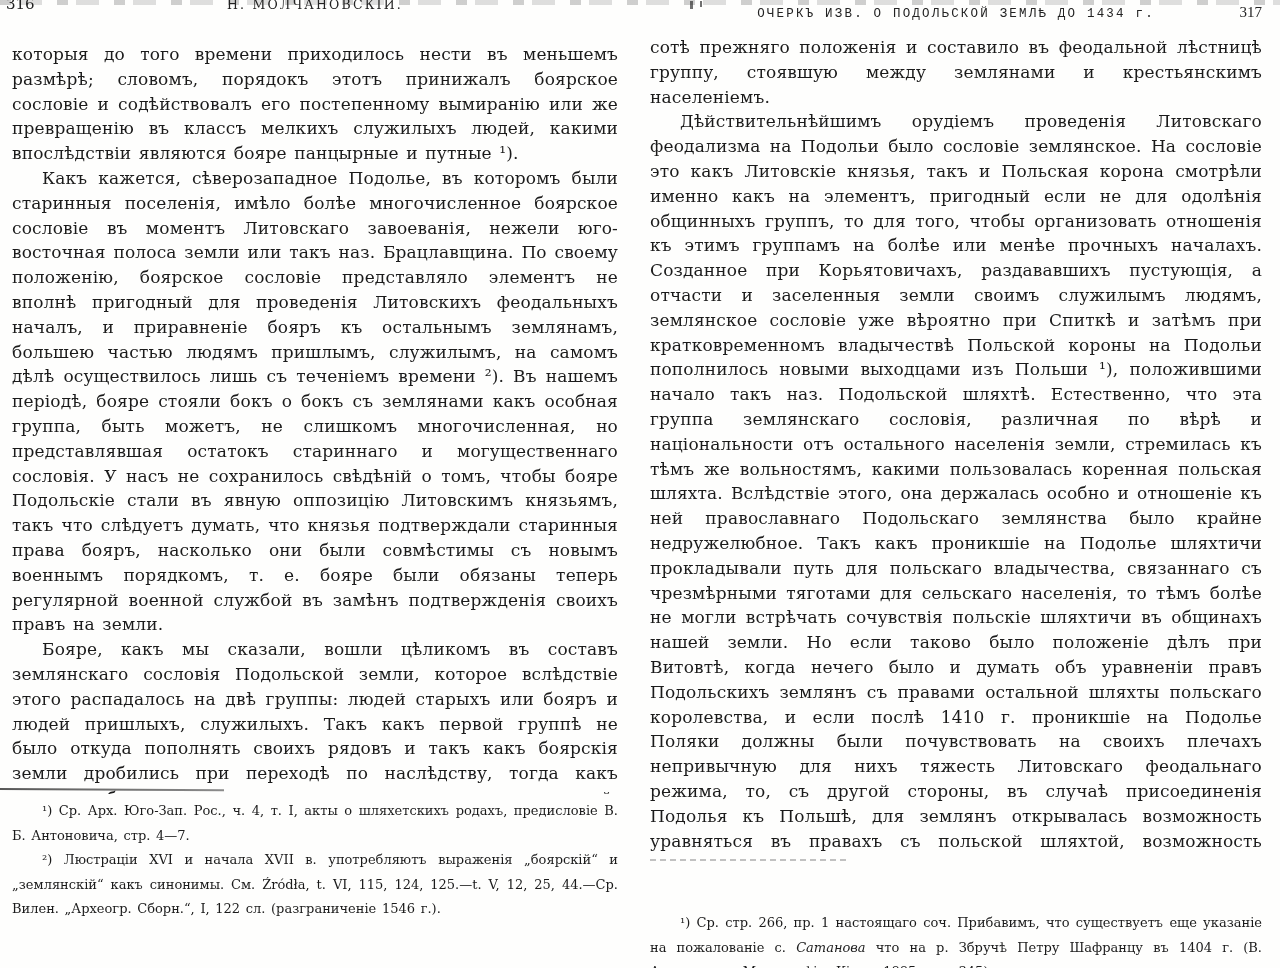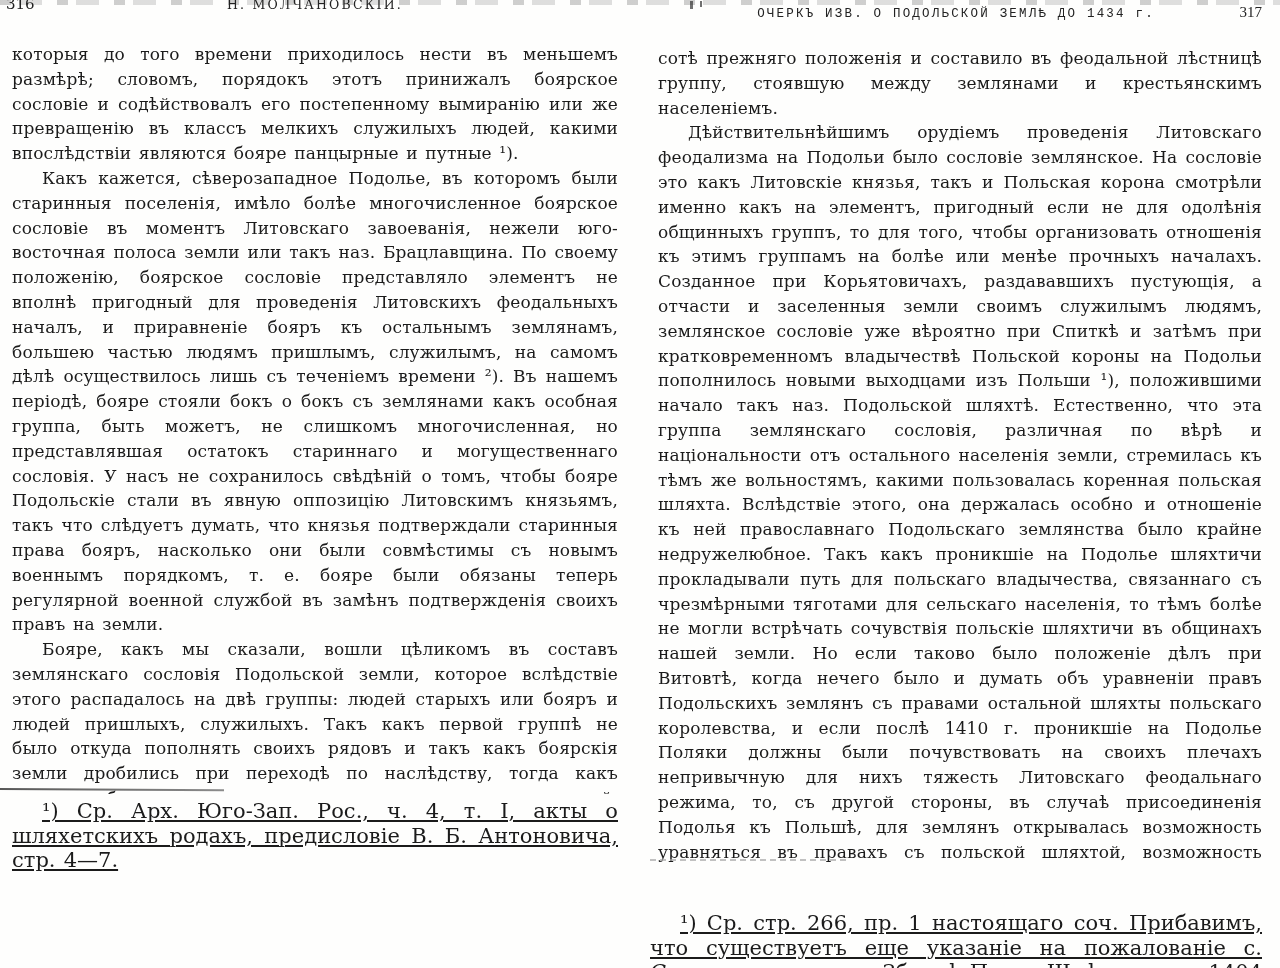--- a/index.html
+++ b/index.html
@@ -27,37 +27,37 @@
   .page-num { position:absolute; font-size:15px; color:#222; }
   #page-left  .page-num { left:-6px; top:-5px; }
   #page-right .page-num { right:0px; top:4px;font-family:Liberation Serif, serif; }
 
   .body-text {
     position:absolute; left:0; right:0;
     font-size:17px; line-height:24.8px; text-align:justify;
     word-spacing:2px; letter-spacing:.15px; overflow:hidden;
   }
   #page-left  .body-text { top:42px; height:752px; }
-  #page-right .body-text { top:46px; height:820px;margin-left:8px; }
+  #page-right .body-text { top:35px; height:820px; }
   .body-text p { margin:0; }
   .body-text p.indent { text-indent:30px; }
 
   .fnsep-left {
     position:absolute; top:788px; left:-12px; width:224px; height:2px;
     background:linear-gradient(90deg,#3a3a3a,#777);
     transform:rotate(0.35deg); transform-origin:left center; opacity:.85;
   }
   .fnsep-right {
     position:absolute; top:859px; left:0px; width:196px; height:0;
     border-top:2px dashed #a8a8a8; opacity:.7;
   }
   .footnotes {
     position:absolute; left:0; right:0;
-    font-size:21px; line-height:24.5px; text-align:justify;
-    word-spacing:1.5px; overflow:hidden;text-decoration:underline;
+    font-size:13px; line-height:24.5px; text-align:justify;
+    word-spacing:1.5px; overflow:hidden;
   }
   #page-left  .footnotes { top:799px; height:160px; }
   #page-right .footnotes { top:871px; height:97px;margin-top:40px; }
   .footnotes p { margin:0; text-indent:30px; }
 </style>
 </head>
 <body>
 
 <div class="scan-band"></div>
 <div class="scan-speck" style="left:690px;top:1px;width:3px;height:8px;"></div>
@@ -67,20 +67,21 @@
   <div class="page-num">316</div>
   <div class="running-header">Н. МОЛЧАНОВСКІЙ.</div>
   <div class="body-text">
     <p>которыя до того времени приходилось нести въ меньшемъ размѣрѣ; словомъ, порядокъ этотъ принижалъ боярское сословіе и содѣйствовалъ его постепенному вымиранію или же превращенію въ классъ мелкихъ служилыхъ людей, какими впослѣдствіи являются бояре панцырные и путные ¹).</p>
     <p class="indent">Какъ кажется, сѣверозападное Подолье, въ которомъ были старинныя поселенія, имѣло болѣе многочисленное боярское сословіе въ моментъ Литовскаго завоеванія, нежели юго-восточная полоса земли или такъ наз. Брацлавщина. По своему положенію, боярское сословіе представляло элементъ не вполнѣ пригодный для проведенія Литовскихъ феодальныхъ началъ, и приравненіе бояръ къ остальнымъ землянамъ, большею частью людямъ пришлымъ, служилымъ, на самомъ дѣлѣ осуществилось лишь съ теченіемъ времени ²). Въ нашемъ періодѣ, бояре стояли бокъ о бокъ съ землянами какъ особная группа, быть можетъ, не слишкомъ многочисленная, но представлявшая остатокъ стариннаго и могущественнаго сословія. У насъ не сохранилось свѣдѣній о томъ, чтобы бояре Подольскіе стали въ явную оппозицію Литовскимъ князьямъ, такъ что слѣдуетъ думать, что князья подтверждали старинныя права бояръ, насколько они были совмѣстимы съ новымъ военнымъ порядкомъ, т. е. бояре были обязаны теперь регулярной военной службой въ замѣнъ подтвержденія своихъ правъ на земли.</p>
     <p class="indent">Бояре, какъ мы сказали, вошли цѣликомъ въ составъ землянскаго сословія Подольской земли, которое вслѣдствіе этого распадалось на двѣ группы: людей старыхъ или бояръ и людей пришлыхъ, служилыхъ. Такъ какъ первой группѣ не было откуда пополнять своихъ рядовъ и такъ какъ боярскія земли дробились при переходѣ по наслѣдству, тогда какъ группа, образовавшаяся изъ княжескихъ служилыхъ людей, пополнялось при Витовтѣ все новыми и новыми силами, то съ теченіемъ времени боярское сословіе потеряло свой отличный характеръ и частью потонуло въ землянской массѣ, частью не успѣло удержаться на вы-</p>
   </div>
   <div class="fnsep-left"></div>
   <div class="footnotes">
     <p>¹) Ср. Арх. Юго-Зап. Рос., ч. 4, т. I, акты о шляхетскихъ родахъ, предисловіе В. Б. Антоновича, стр. 4—7.</p>
+    <p>²) Люстраціи XVI и начала XVII в. употребляютъ выраженія „боярскій“ и „землянскій“ какъ синонимы. См. Źródła, t. VI, 115, 124, 125.—t. V, 12, 25, 44.—Ср. Вилен. „Археогр. Сборн.“, I, 122 сл. (разграниченіе 1546 г.).</p>
   </div>
 </section>
 
 <section class="page" id="page-right">
   <div class="page-num">317</div>
   <div class="running-header">ОЧЕРКЪ ИЗВ. О ПОДОЛЬСКОЙ ЗЕМЛѢ ДО 1434 г.</div>
   <div class="body-text">
     <p>сотѣ прежняго положенія и составило въ феодальной лѣстницѣ группу, стоявшую между землянами и крестьянскимъ населеніемъ.</p>
     <p class="indent">Дѣйствительнѣйшимъ орудіемъ проведенія Литовскаго феодализма на Подольи было сословіе землянское. На сословіе это какъ Литовскіе князья, такъ и Польская корона смотрѣли именно какъ на элементъ, пригодный если не для одолѣнія общинныхъ группъ, то для того, чтобы организовать отношенія къ этимъ группамъ на болѣе или менѣе прочныхъ началахъ. Созданное при Корьятовичахъ, раздававшихъ пустующія, а отчасти и заселенныя земли своимъ служилымъ людямъ, землянское сословіе уже вѣроятно при Спиткѣ и затѣмъ при кратковременномъ владычествѣ Польской короны на Подольи пополнилось новыми выходцами изъ Польши ¹), положившими начало такъ наз. Подольской шляхтѣ. Естественно, что эта группа землянскаго сословія, различная по вѣрѣ и національности отъ остального населенія земли, стремилась къ тѣмъ же вольностямъ, какими пользовалась коренная польская шляхта. Вслѣдствіе этого, она держалась особно и отношеніе къ ней православнаго Подольскаго землянства было крайне недружелюбное. Такъ какъ проникшіе на Подолье шляхтичи прокладывали путь для польскаго владычества, связаннаго съ чрезмѣрными тяготами для сельскаго населенія, то тѣмъ болѣе не могли встрѣчать сочувствія польскіе шляхтичи въ общинахъ нашей земли. Но если таково было положеніе дѣлъ при Витовтѣ, когда нечего было и думать объ уравненіи правъ Подольскихъ землянъ съ правами остальной шляхты польскаго королевства, и если послѣ 1410 г. проникшіе на Подолье Поляки должны были почувствовать на своихъ плечахъ непривычную для нихъ тяжесть Литовскаго феодальнаго режима, то, съ другой стороны, въ случаѣ присоединенія Подолья къ Польшѣ, для землянъ открывалась возможность уравняться въ правахъ съ польской шляхтой, возможность взвалить всѣ тяготы на сельскія общины, закрѣпостить населеніе землянскихъ селъ и платить въ королевскую казну всего какихъ нибудь два гроша съ лана воздѣлываемой земли, не говоря уже о политическихъ правахъ. Этимъ обстоятельствомъ обусловливалось то, что землянство, жившее въ пограничной съ Польшею</p>
   </div>

